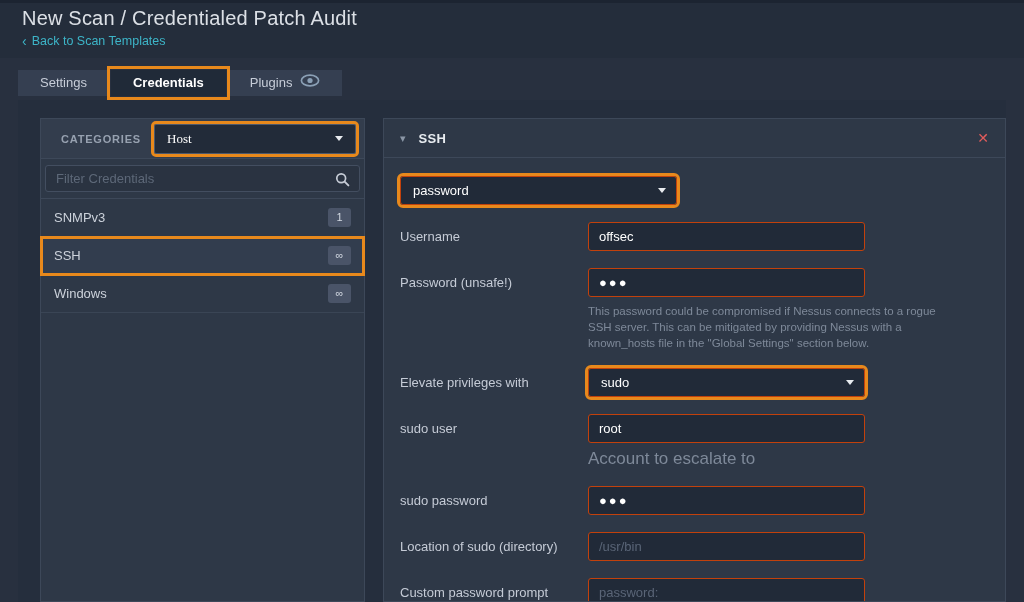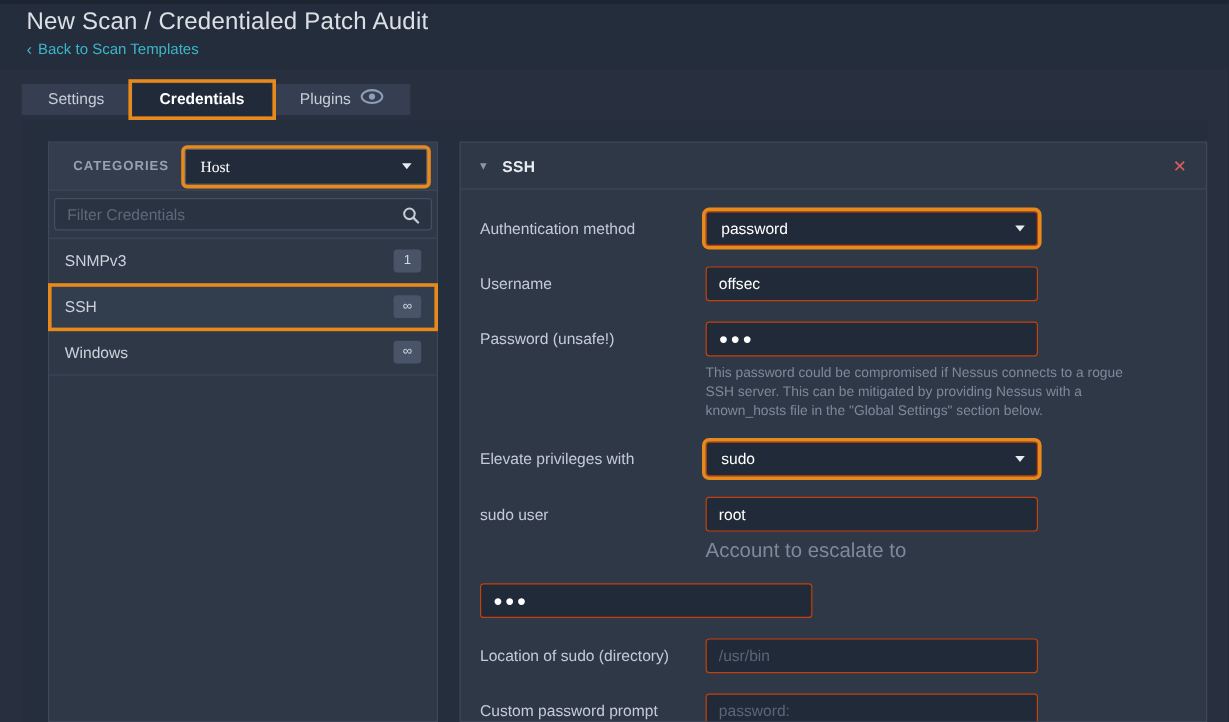--- a/index.html
+++ b/index.html
@@ -141,21 +141,20 @@
     <div class="formpanel">
       <div class="form-header">
         <span class="fh-caret">▾</span>
         <span class="fh-title">SSH</span>
         <span class="fh-close">✕</span>
       </div>
 
       <div class="form-body">
 
         <div class="frow">
-          <div class="flabel">Authentication method</div>
           <div class="fctl">
             <div class="selectbox select control hl">
               <span>password</span>
               <span class="caret-down"></span>
             </div>
           </div>
         </div>
 
         <div class="frow">
           <div class="flabel">Username</div>
@@ -186,20 +185,21 @@
 
         <div class="frow">
           <div class="flabel">sudo user</div>
           <div class="fctl">
             <input class="control hl" type="text" value="root" style="">
             <div class="help-sm">Account to escalate to</div>
           </div>
         </div>
 
         <div class="frow">
+          <div class="flabel">sudo password</div>
           <div class="fctl">
             <div class="control dots">
               <span>●●●</span>
             </div>
           </div>
         </div>
 
         <div class="frow">
           <div class="flabel">Location of sudo (directory)</div>
           <div class="fctl">

